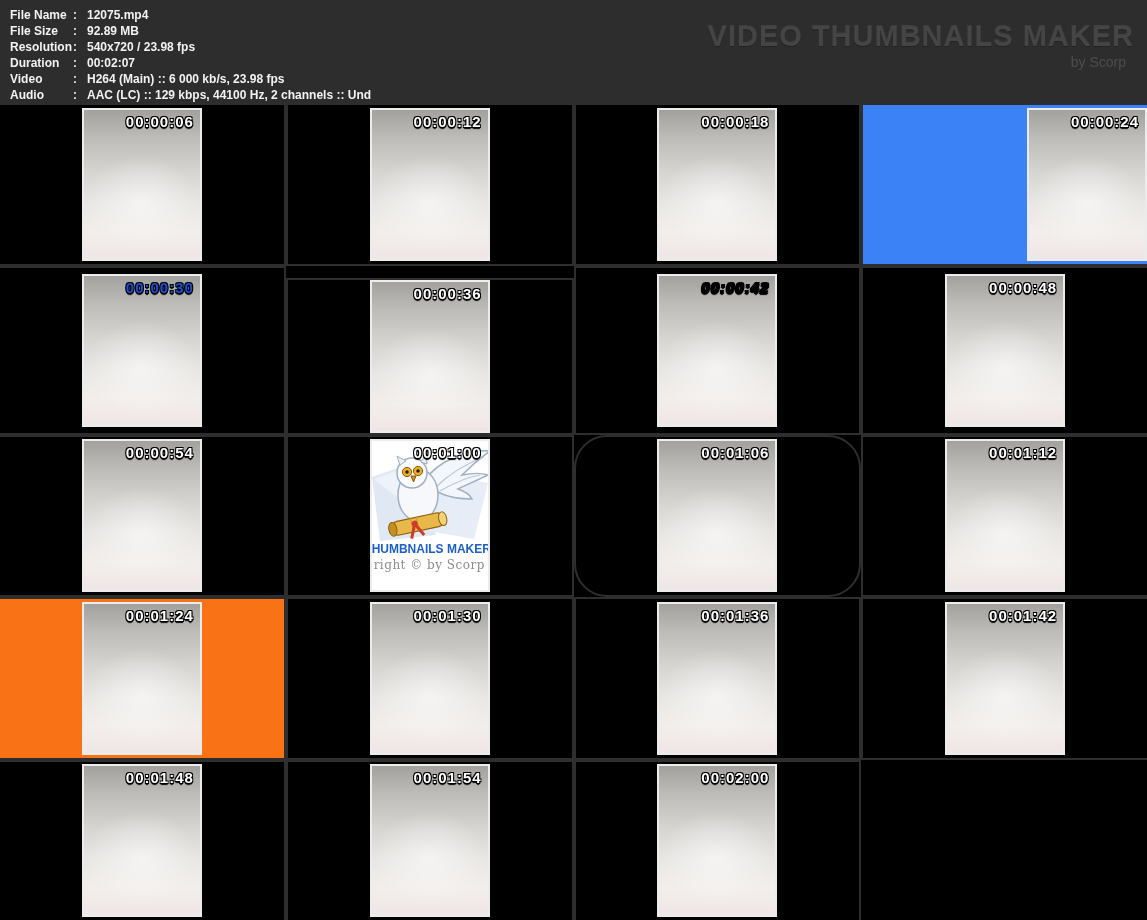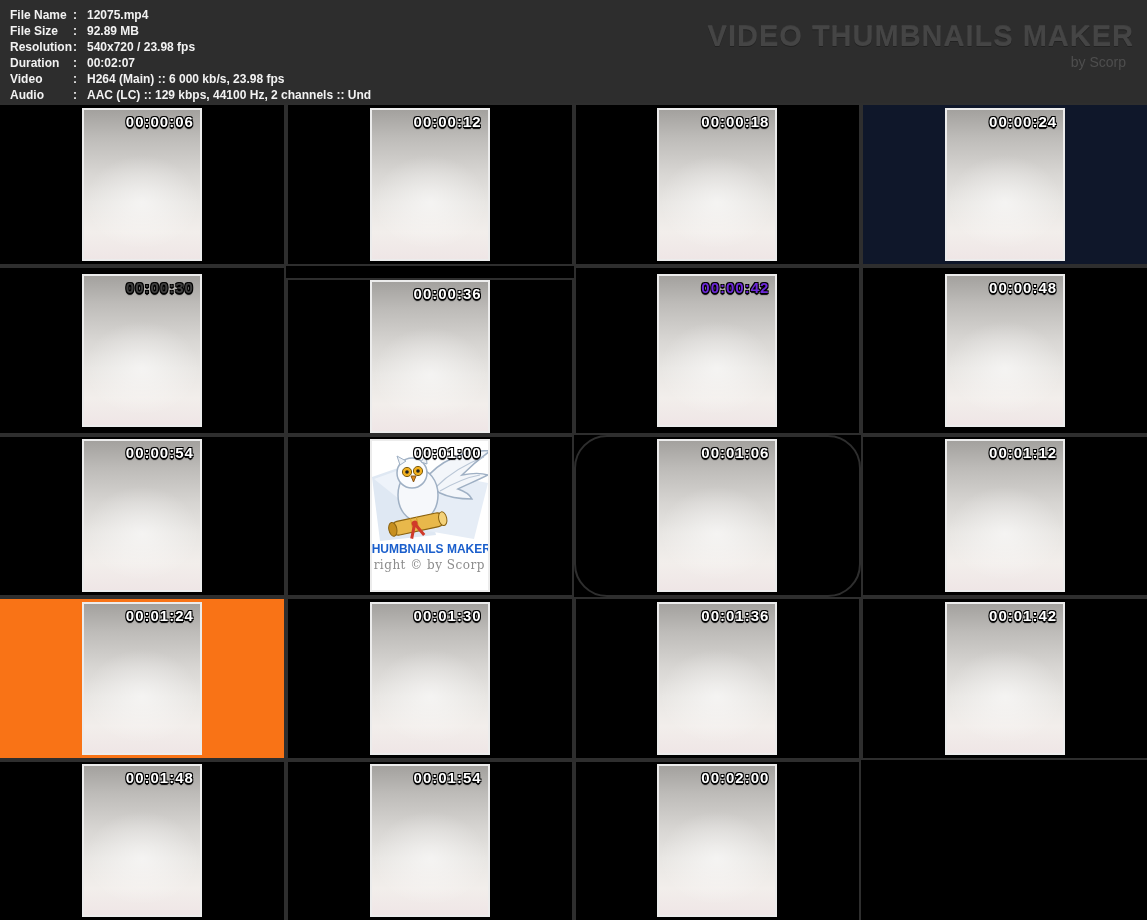--- a/index.html
+++ b/index.html
@@ -155,45 +155,45 @@
     </div>
   </div>
 
   <div class="cell" style="background: rgb(0, 0, 0); outline-color: rgb(46, 46, 46);">
     <div class="thumb">
       <div class="ph"></div>
       <div class="time" style="color: rgb(255, 255, 255);">00:00:18</div>
     </div>
   </div>
 
-  <div class="cell" style="background: #0f172a; outline-color: rgb(46, 46, 46);">
+  <div class="cell" style="background: #3b82f6; outline-color: rgb(46, 46, 46); justify-content: flex-end;">
     <div class="thumb">
       <div class="ph"></div>
       <div class="time" style="color: rgb(255, 255, 255);">00:00:24</div>
     </div>
   </div>
 
   <div class="cell" style="background: rgb(0, 0, 0); outline-color: rgb(46, 46, 46);">
     <div class="thumb">
       <div class="ph"></div>
-      <div class="time" style="color: #404040;">00:00:30</div>
+      <div class="time" style="color: #1d4ed8;">00:00:30</div>
     </div>
   </div>
 
   <div class="cell" style="background: rgb(0, 0, 0); outline-color: rgb(46, 46, 46); margin-top: 12px;">
     <div class="thumb">
       <div class="ph"></div>
       <div class="time" style="color: rgb(255, 255, 255);">00:00:36</div>
     </div>
   </div>
 
   <div class="cell" style="background: rgb(0, 0, 0); outline-color: rgb(46, 46, 46);">
     <div class="thumb">
       <div class="ph"></div>
-      <div class="time" style="color: #6d28d9;">00:00:42</div>
+      <div class="time" style="color: #000000; font-style: italic;">00:00:42</div>
     </div>
   </div>
 
   <div class="cell" style="background: rgb(0, 0, 0); outline-color: rgb(46, 46, 46);">
     <div class="thumb">
       <div class="ph"></div>
       <div class="time" style="color: rgb(255, 255, 255);">00:00:48</div>
     </div>
   </div>
 

